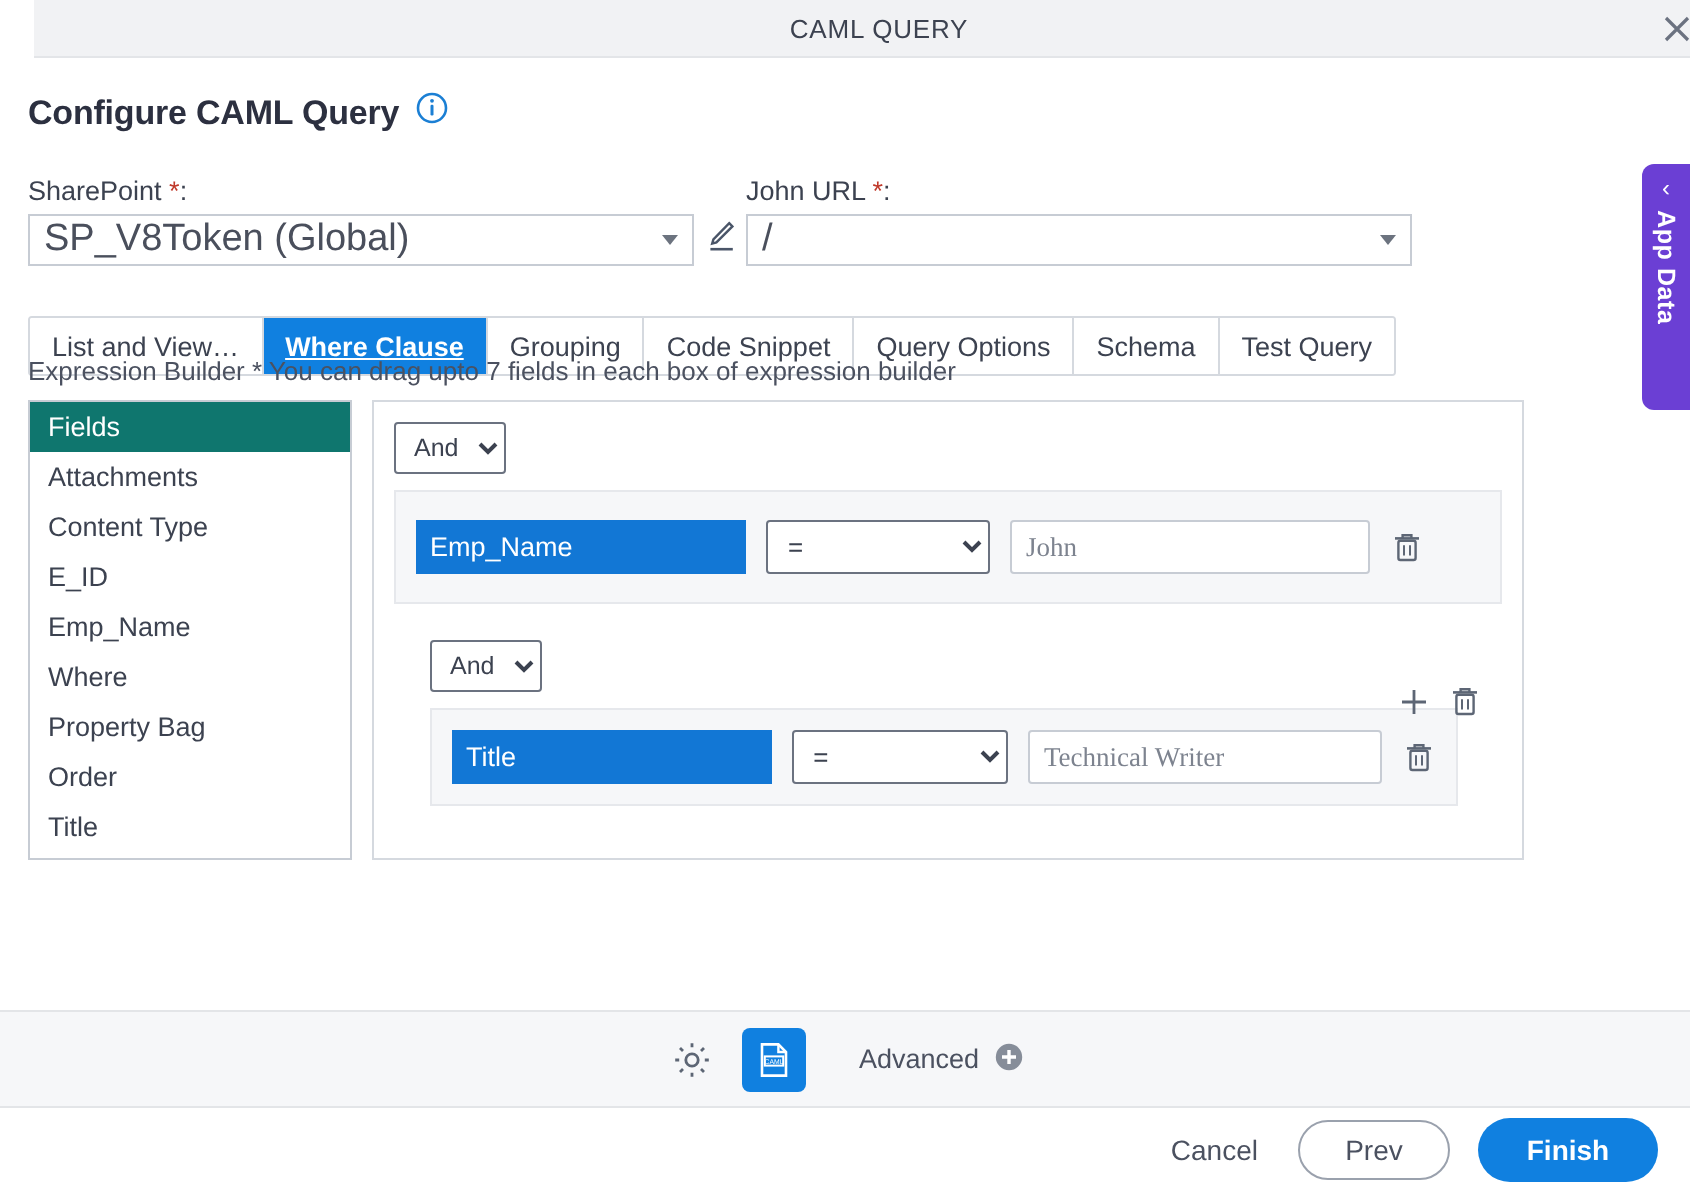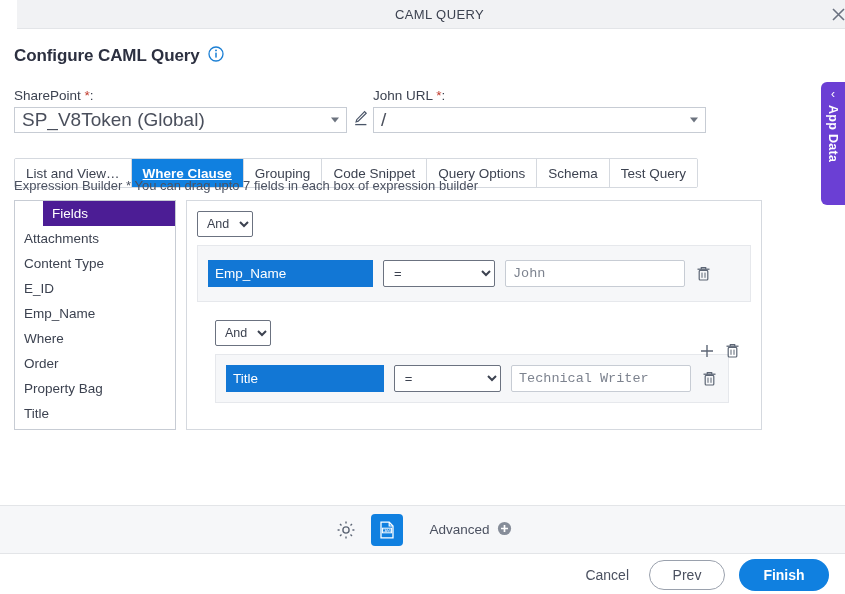--- a/index.html
+++ b/index.html
@@ -132,21 +132,21 @@
     overflow: hidden;
   }
   .field-item {
     height: 25px;
     display: flex; align-items: center;
     padding-left: 9px;
     font-size: 13.5px; color: #3c4250;
     cursor: pointer;
   }
   .field-item.selected {
-    background: #4c1d95; color: #fff; margin-left: 28px;
+    background: #0f766e; color: #fff;
   }
 
   .expr-panel {
     width: 576px; height: 230px;
     border: 1px solid #d5d9df;
     background: #ffffff;
     padding: 10px;
     overflow: hidden;
     position: relative;
   }
@@ -189,21 +189,21 @@
     font-family: "Liberation Sans", sans-serif;
     padding-left: 6px;
     cursor: pointer;
     border-radius: 2px;
   }
   .cond-val {
     width: 180px; height: 27px;
     border: 1px solid #c7ccd4;
     background: #fff;
     font-size: 13.5px; color: #7d838f;
-    font-family: Liberation Mono, monospace;
+    font-family: Liberation Serif, serif;
     padding-left: 7px;
     outline: none;
     border-radius: 2px;
   }
   .icon-btn { cursor: pointer; display: flex; align-items: center; justify-content: center; }
 
   .nested { margin-top: 18px; padding-left: 18px; position: relative; }
   .nested-actions {
     position: absolute; right: 10px; top: 22px;
     display: flex; align-items: center; gap: 9px;
@@ -353,22 +353,22 @@
 
     <div class="builder">
 
       <div class="fields-panel">
         <div class="field-item selected">Fields</div>
         <div class="field-item">Attachments</div>
         <div class="field-item">Content Type</div>
         <div class="field-item">E_ID</div>
         <div class="field-item">Emp_Name</div>
         <div class="field-item">Where</div>
+        <div class="field-item">Property Bag</div>
         <div class="field-item">Order</div>
-        <div class="field-item">Property Bag</div>
         <div class="field-item">Title</div>
       </div>
 
       <div class="expr-panel">
 
         <div class="group">
           <div class="group-head">
             <select class="op-select">
               <option>And</option>
             </select>

